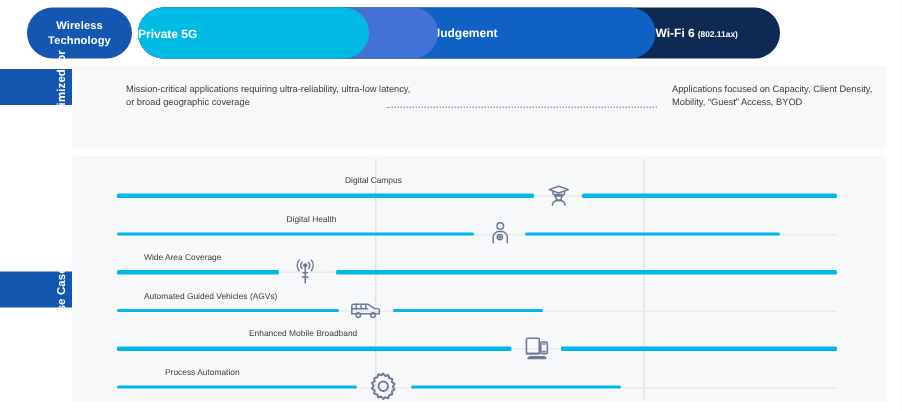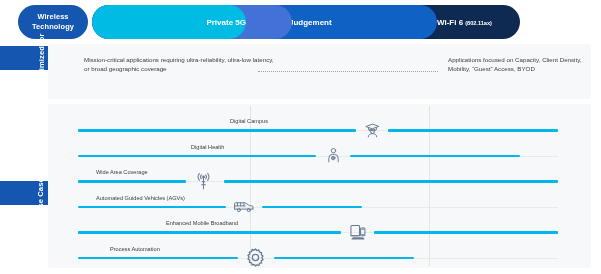--- a/index.html
+++ b/index.html
@@ -47,21 +47,21 @@
   #usecases-pill{
     left:-52px;top:181px;height:24px;width:186px;border-radius:14px;
   }
 
   
   #tech-band{
     position:absolute;left:92px;top:5px;right:10px;height:34px;
   }
   .seg{
     position:absolute;top:0;height:34px;
-    display:flex;align-items:center;justify-content:flex-end;
+    display:flex;align-items:center;justify-content:flex-start;
     color:#fff;font-size:8px;font-weight:bold;
     white-space:nowrap;
   }
   #seg-navy{
     left:0;right:0;
     background:#0E2A52;
     border-radius:17px;
     justify-content:flex-end;
     padding-right:0;
   }

